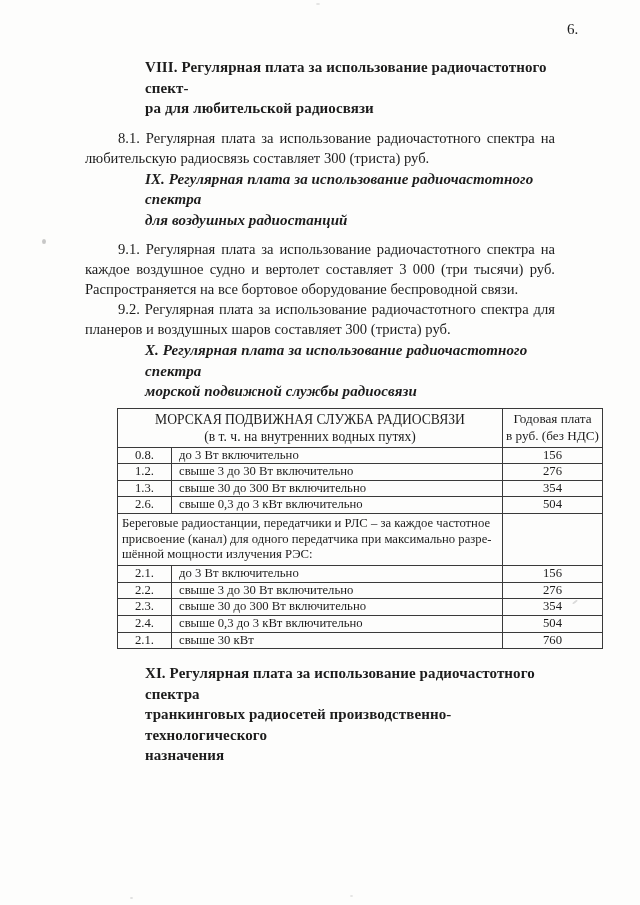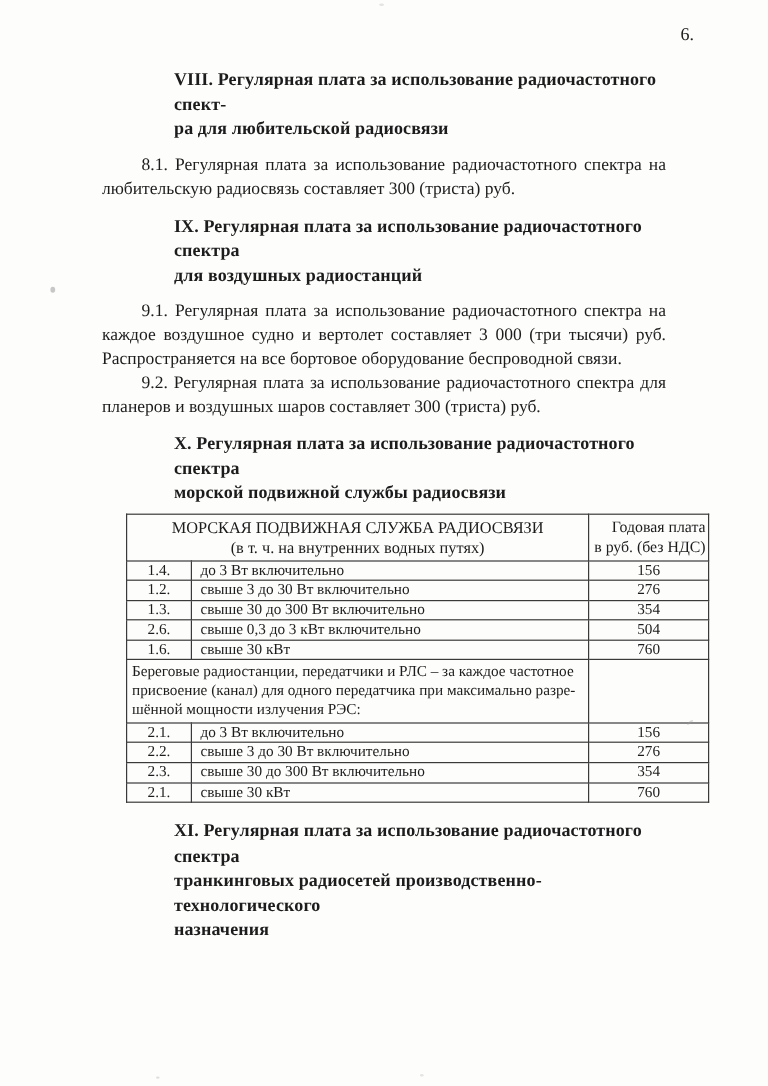--- a/index.html
+++ b/index.html
@@ -25,43 +25,43 @@
     white-space:pre-line;
     letter-spacing:.1px;
   }
   .body-paragraph{
     font-size:14.6px;line-height:20px;
     text-align:justify;
     text-indent:33px;
     margin:0;
   }
   .gap-a{margin-top:9px;font-family:Liberation Serif, serif;}
-  .gap-b{margin-top:11px;}
+  .gap-b{margin-top:1px;font-style:italic;}
   .gap-d{margin-top:14px;}
   table.fee-table{
     border-collapse:collapse;
-    margin:6px 0 0 20px;
+    margin:6px 0 0 32px;
     width:486px;
     table-layout:fixed;
   }
   .fee-table td{
     border:1px solid #3a3a3a;
     font-size:12.7px;
     padding:0;
     vertical-align:middle;
     overflow:hidden;
   }
   .fee-table .th-service{
     text-align:center;
     font-size:13.6px;line-height:17px;
     padding:2px 4px;
     white-space:pre-line;
   }
   .fee-table .th-fee{
-    text-align:right;
+    text-align:center;
     font-size:13.2px;line-height:16.5px;
     padding:2px 2px;
     white-space:pre-line;
   }
   .fee-table .group-cell{
     white-space:pre-line;
     line-height:15.8px;
     padding:2px 4px 2px 4px;
   }
   .fee-table .num-cell{
@@ -112,43 +112,38 @@
     </colgroup>
     <tbody>
       <tr>
         <td class="th-service" colspan="2">МОРСКАЯ ПОДВИЖНАЯ СЛУЖБА РАДИОСВЯЗИ
 (в т. ч. на внутренних водных путях)</td>
         <td class="th-fee">Годовая плата
 в руб. (без НДС)</td>
       </tr>
 
       <tr>
-        <td class="num-cell">1.4.</td>
+        <td class="num-cell">0.8.</td>
         <td class="desc-cell">до 3 Вт включительно</td>
         <td class="fee-cell">156</td>
       </tr>
       <tr>
         <td class="num-cell">1.2.</td>
         <td class="desc-cell">свыше 3 до 30 Вт включительно</td>
         <td class="fee-cell">276</td>
       </tr>
       <tr>
         <td class="num-cell">1.3.</td>
         <td class="desc-cell">свыше 30 до 300 Вт включительно</td>
         <td class="fee-cell">354</td>
       </tr>
       <tr>
         <td class="num-cell">2.6.</td>
         <td class="desc-cell">свыше 0,3 до 3 кВт включительно</td>
         <td class="fee-cell">504</td>
-      </tr>
-      <tr>
-        <td class="num-cell">1.6.</td>
-        <td class="desc-cell">свыше 30 кВт</td>
-        <td class="fee-cell">760</td>
       </tr>
 
       <tr>
         <td class="group-cell" colspan="2">Береговые радиостанции, передатчики и РЛС – за каждое частотное
 присвоение (канал) для одного передатчика при максимально разре-
 шённой мощности излучения РЭС:</td>
         <td class="fee-cell"></td>
       </tr>
       <tr>
         <td class="num-cell">2.1.</td>
@@ -159,20 +154,25 @@
         <td class="num-cell">2.2.</td>
         <td class="desc-cell">свыше 3 до 30 Вт включительно</td>
         <td class="fee-cell">276</td>
       </tr>
       <tr>
         <td class="num-cell">2.3.</td>
         <td class="desc-cell">свыше 30 до 300 Вт включительно</td>
         <td class="fee-cell">354</td>
       </tr>
       <tr>
+        <td class="num-cell">2.4.</td>
+        <td class="desc-cell">свыше 0,3 до 3 кВт включительно</td>
+        <td class="fee-cell">504</td>
+      </tr>
+      <tr>
         <td class="num-cell">2.1.</td>
         <td class="desc-cell">свыше 30 кВт</td>
         <td class="fee-cell">760</td>
       </tr>
     </tbody>
   </table>
 
   <div class="section-heading gap-d">XI. Регулярная плата за использование радиочастотного спектра
 транкинговых радиосетей производственно-технологического
 назначения</div>

